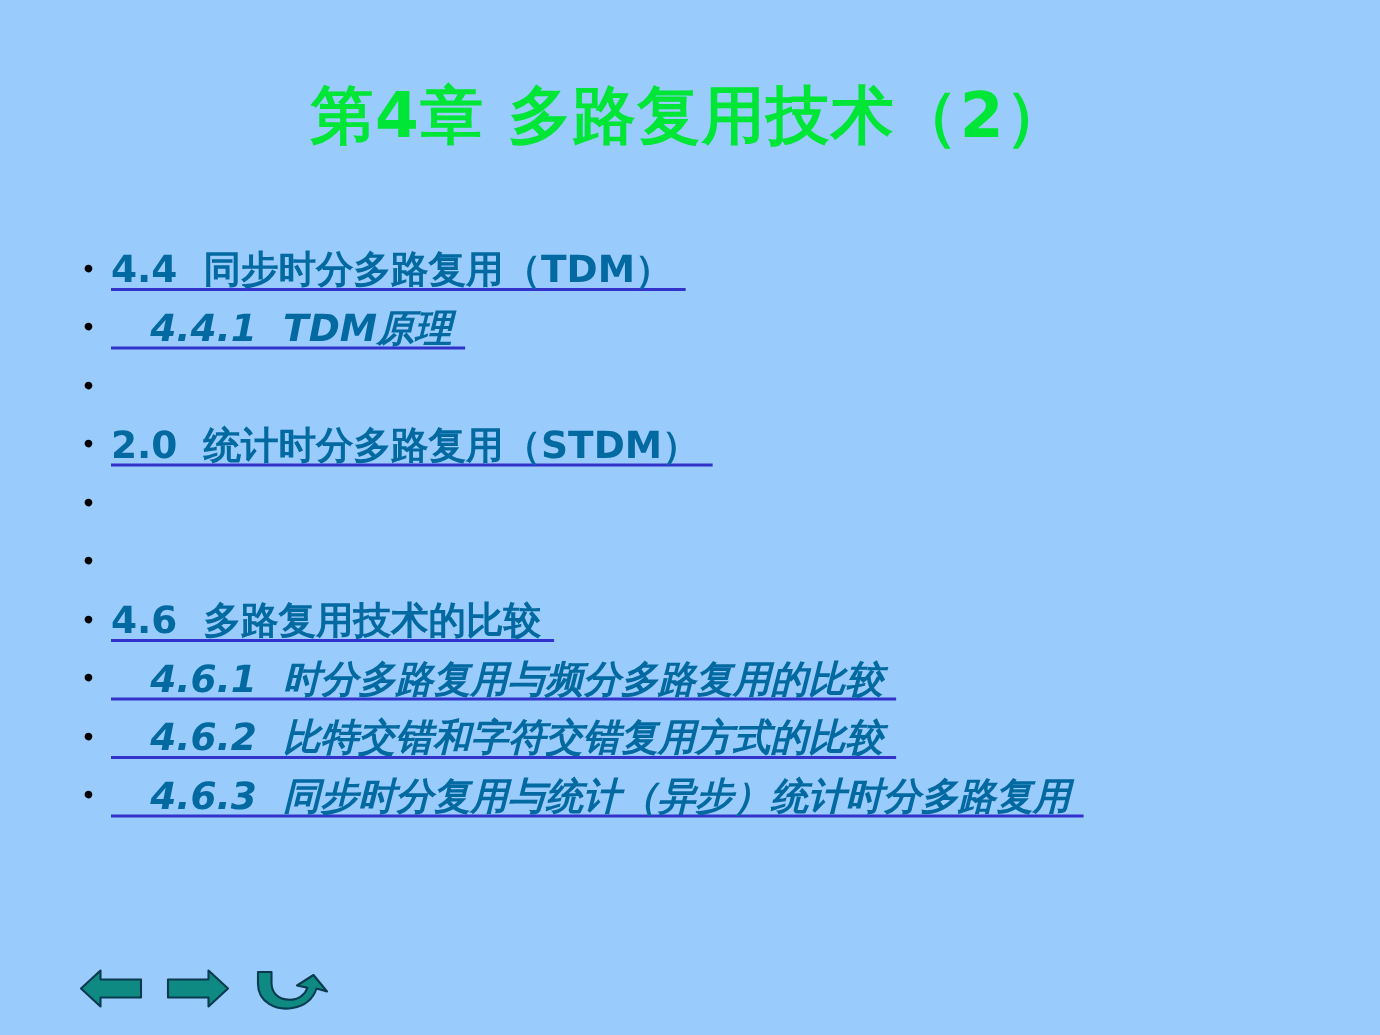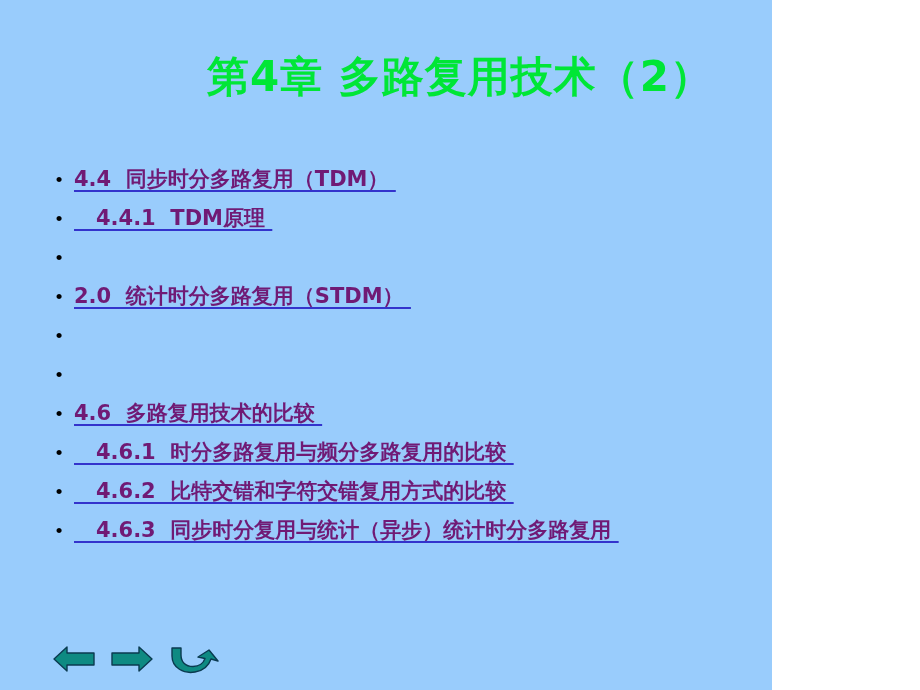--- a/index.html
+++ b/index.html
@@ -8,21 +8,21 @@
     padding: 0;
   }
   body {
     width: 920px;
     height: 690px;
     overflow: hidden;
     font-family: "Liberation Sans", "DejaVu Sans", sans-serif;
   }
   #slide {
     position: relative;
-    width: 772px;
+    width: 920px;
     height: 690px;
     background: #99CCFC;
     overflow: hidden;
   }
 
   
   #slide-title {
     position: absolute;
     left: 0;
     top: 54px;
@@ -57,33 +57,34 @@
     flex: 0 0 auto;
     width: 30px;
     text-align: center;
     color: #000000;
     font-size: 19px;
     line-height: 39px;
     user-select: none;
   }
   .bullet-text {
     flex: 0 1 auto;
-    color: #701a75;
-    font-size: 21px;
+    color: #0369a1;
+    font-size: 25px;
     font-weight: bold;
     line-height: 39px;
     white-space: pre;
     text-decoration: underline;
     text-decoration-color: #3333CC;
     text-underline-offset: 4px;
     text-decoration-thickness: 2px;
     font-family: "DejaVu Sans", "Liberation Sans", sans-serif;
   }
   .bullet-row.level-2 .bullet-text {
     padding-left: 0;
+    font-style: italic;
   }
 
   
   #nav-bar {
     position: absolute;
     left: 52px;
     top: 642px;
     display: flex;
     align-items: center;
     gap: 14px;

